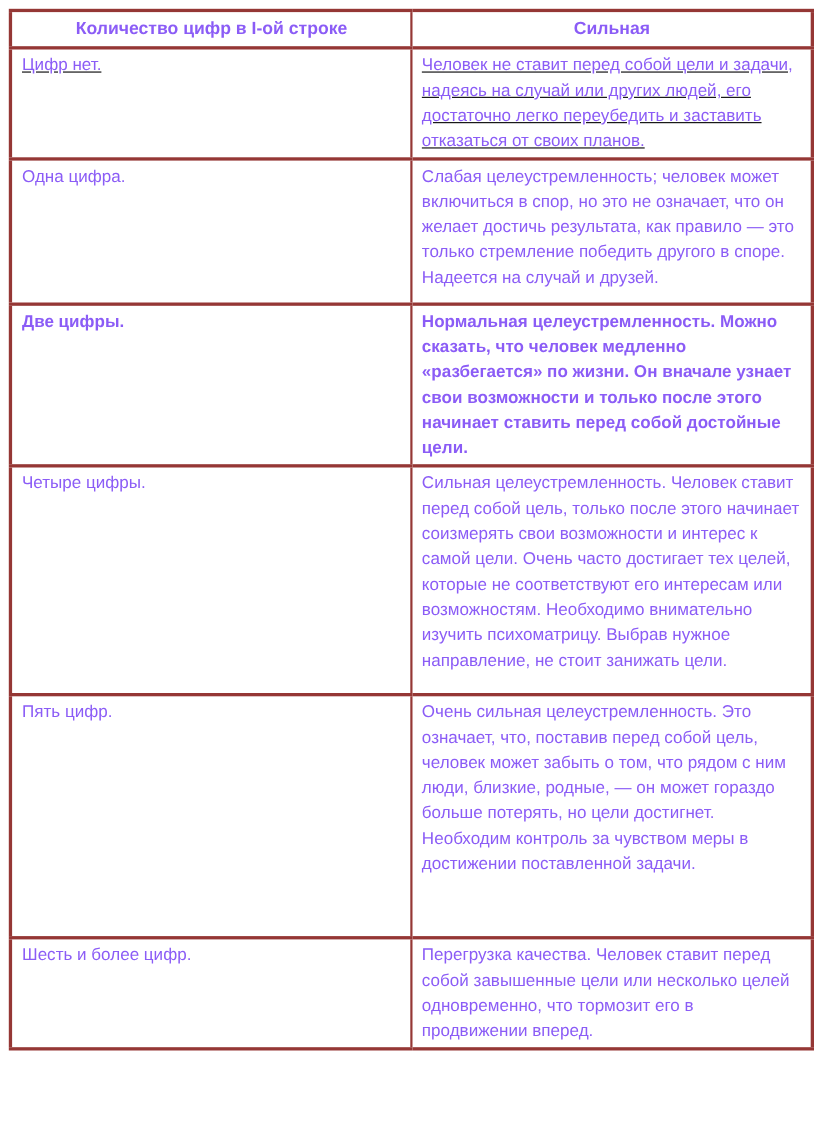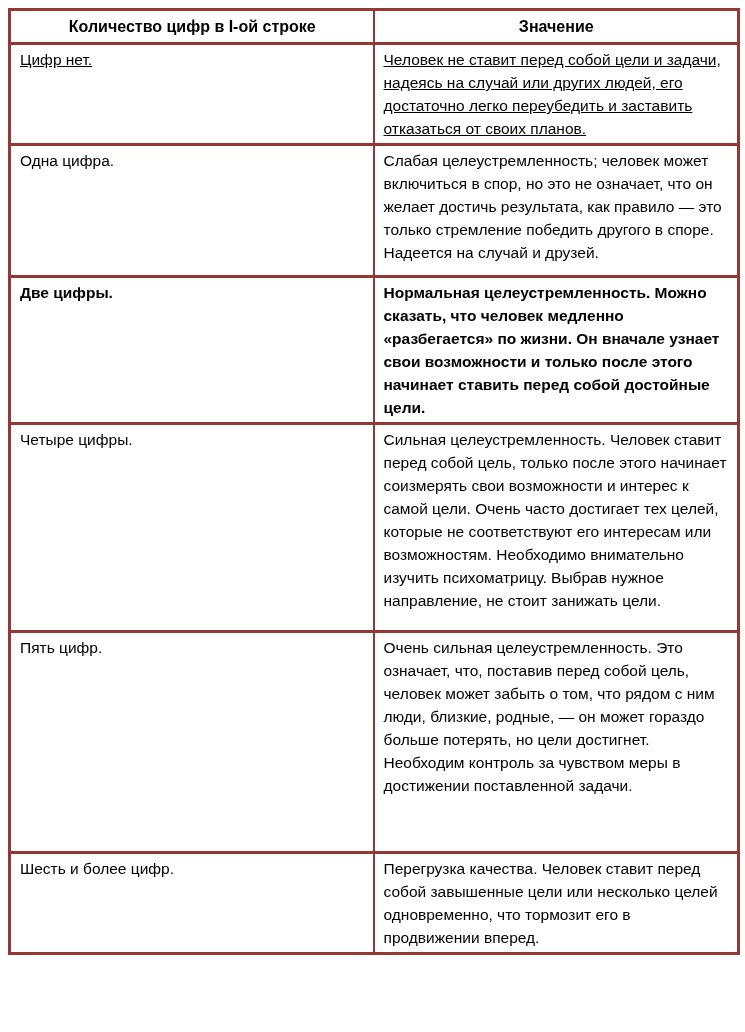--- a/index.html
+++ b/index.html
@@ -29,21 +29,21 @@
     box-sizing: border-box;
     border-left: 2px solid #953735;
     border-right: 2px solid #953735;
     border-top: 3px solid #953735;
     border-bottom: 3px solid #953735;
     vertical-align: top;
     text-align: left;
     padding: 3px 8px 3px 9px;
     font-size: 15.5px;
     line-height: 23px;
-    color: #000000;
+    color: #8b5cf6;
     overflow: hidden;
   }
   table.matrix th {
     text-align: center;
     font-weight: bold;
     font-size: 16px;
     padding-top: 4px;
     padding-bottom: 4px;
   }
   tr.hdr      { height: 29px; }
@@ -60,21 +60,21 @@
 
 <div class="page">
   <table class="matrix">
     <colgroup>
         <col class="c1">
         <col class="c2">
       </colgroup>
     <thead>
       <tr class="hdr">
         <th>Количество цифр в I-ой строке</th>
-        <th>Значение</th>
+        <th>Сильная</th>
       </tr>
     </thead>
     <tbody>
       <tr class="row-0">
         <td>Цифр нет.</td>
         <td>Человек не ставит перед собой цели и задачи, надеясь на случай или других людей, его достаточно легко переубедить и заставить отказаться от своих планов.</td>
       </tr>
       <tr class="row-1">
         <td>Одна цифра.</td>
         <td>Слабая целеустремленность; человек может включиться в спор, но это не означает, что он желает достичь результата, как правило — это только стремление победить другого в споре. Надеется на случай и друзей.</td>

